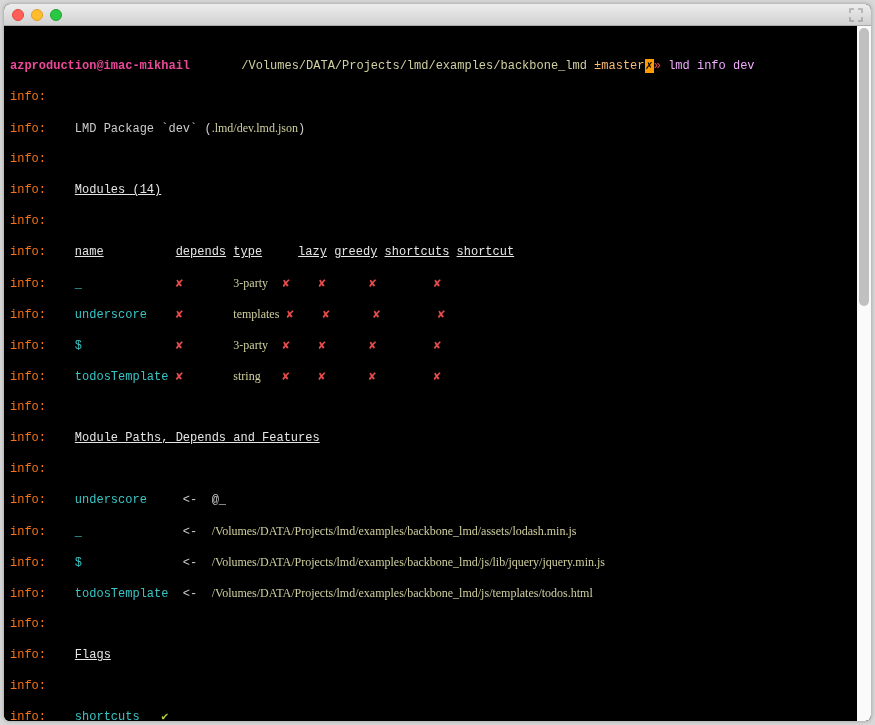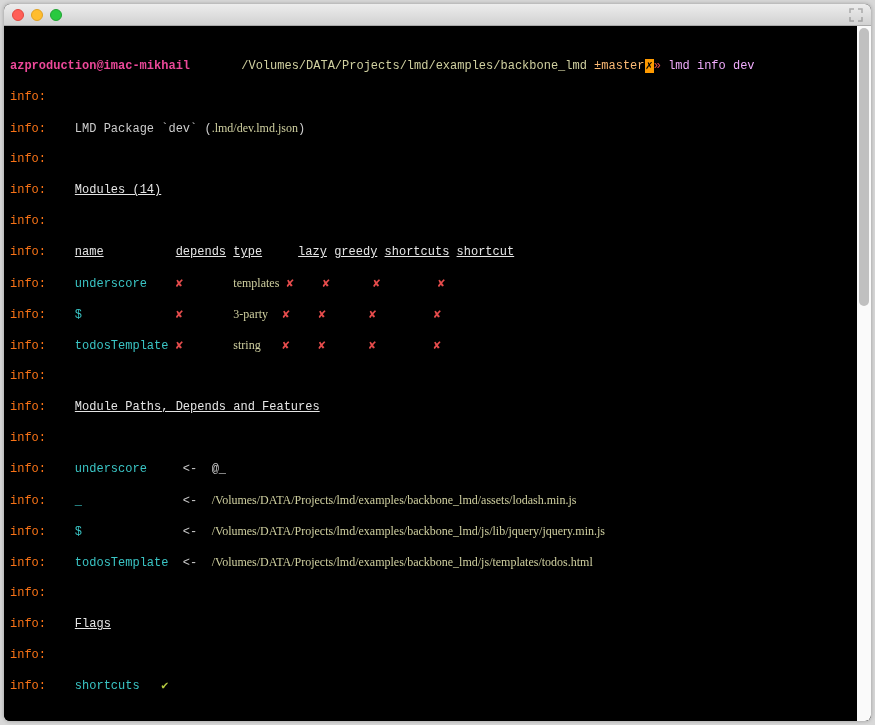--- a/index.html
+++ b/index.html
@@ -99,20 +99,21 @@
     <div class="scrollbar-track">
       <div class="scrollbar-thumb"></div>
     </div>
 <span class="ln"><span class="c-user">azproduction@imac-mikhail</span> <span class="c-path">/Volumes/DATA/Projects/lmd/examples/backbone_lmd</span> <span class="c-branch">±master</span><span class="c-dirty">✗</span><span class="c-arrow">»</span> <span class="c-cmd">lmd info dev</span></span>
 <span class="ln"><span class="c-info">info:</span></span>
 <span class="ln"><span class="c-info">info:</span>    <span class="c-white">LMD Package `</span><span class="c-white">dev</span><span class="c-white">` (</span><span class="c-yellow">.lmd/dev.lmd.json</span><span class="c-white">)</span></span>
 <span class="ln"><span class="c-info">info:</span></span>
 <span class="ln"><span class="c-info">info:</span>    <span class="c-head">Modules (14)</span></span>
 <span class="ln"><span class="c-info">info:</span></span>
 <span class="ln"><span class="c-info">info:</span>    <span class="c-head">name</span>          <span class="c-head">depends</span> <span class="c-head">type</span>     <span class="c-head">lazy</span> <span class="c-head">greedy</span> <span class="c-head">shortcuts</span> <span class="c-head">shortcut</span></span>
+<span class="ln"><span class="c-info">info:</span>    <span class="c-cyan">_</span>             <span class="c-x">✘</span>       <span class="c-yellow">3-party</span>  <span class="c-x">✘</span>    <span class="c-x">✘</span>      <span class="c-x">✘</span>        <span class="c-x">✘</span></span>
 <span class="ln"><span class="c-info">info:</span>    <span class="c-cyan">underscore</span>    <span class="c-x">✘</span>       <span class="c-yellow">templates</span> <span class="c-x">✘</span>    <span class="c-x">✘</span>      <span class="c-x">✘</span>        <span class="c-x">✘</span></span>
 <span class="ln"><span class="c-info">info:</span>    <span class="c-cyan">$</span>             <span class="c-x">✘</span>       <span class="c-yellow">3-party</span>  <span class="c-x">✘</span>    <span class="c-x">✘</span>      <span class="c-x">✘</span>        <span class="c-x">✘</span></span>
 <span class="ln"><span class="c-info">info:</span>    <span class="c-cyan">todosTemplate</span> <span class="c-x">✘</span>       <span class="c-yellow">string</span>   <span class="c-x">✘</span>    <span class="c-x">✘</span>      <span class="c-x">✘</span>        <span class="c-x">✘</span></span>
 <span class="ln"><span class="c-info">info:</span></span>
 <span class="ln"><span class="c-info">info:</span>    <span class="c-head">Module Paths, Depends and Features</span></span>
 <span class="ln"><span class="c-info">info:</span></span>
 <span class="ln"><span class="c-info">info:</span>    <span class="c-cyan">underscore</span>     <span class="c-white">&lt;-</span>  <span class="c-white">@_</span></span>
 <span class="ln"><span class="c-info">info:</span>    <span class="c-cyan">_</span>              <span class="c-white">&lt;-</span>  <span class="c-yellow">/Volumes/DATA/Projects/lmd/examples/backbone_lmd/assets/lodash.min.js</span></span>
 <span class="ln"><span class="c-info">info:</span>    <span class="c-cyan">$</span>              <span class="c-white">&lt;-</span>  <span class="c-yellow">/Volumes/DATA/Projects/lmd/examples/backbone_lmd/js/lib/jquery/jquery.min.js</span></span>
 <span class="ln"><span class="c-info">info:</span>    <span class="c-cyan">todosTemplate</span>  <span class="c-white">&lt;-</span>  <span class="c-yellow">/Volumes/DATA/Projects/lmd/examples/backbone_lmd/js/templates/todos.html</span></span>

